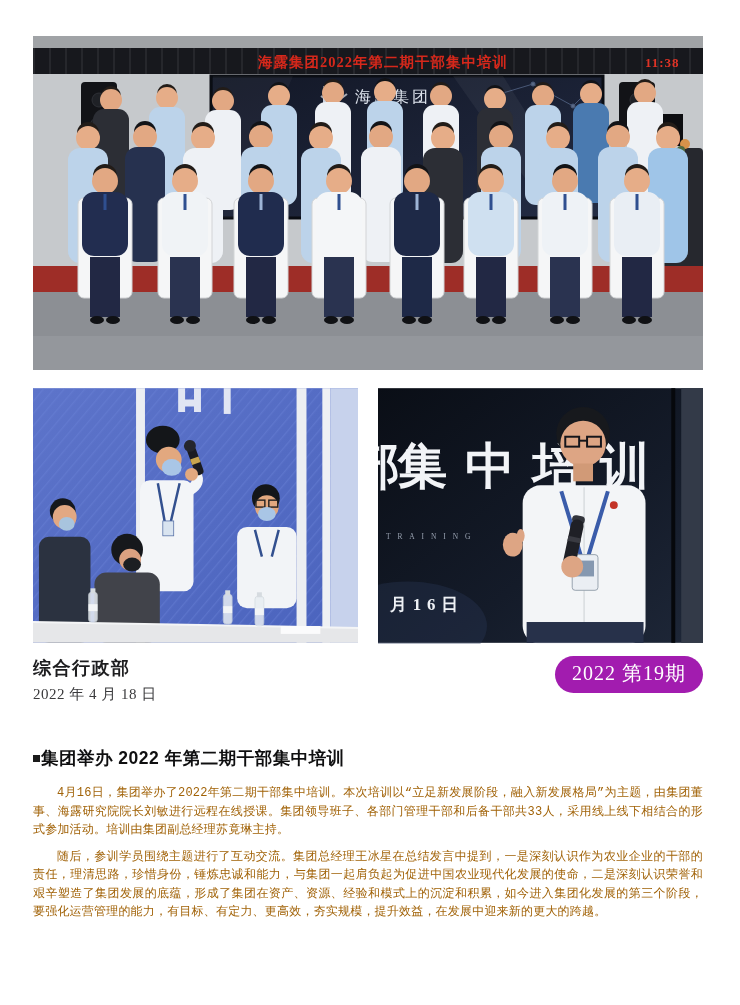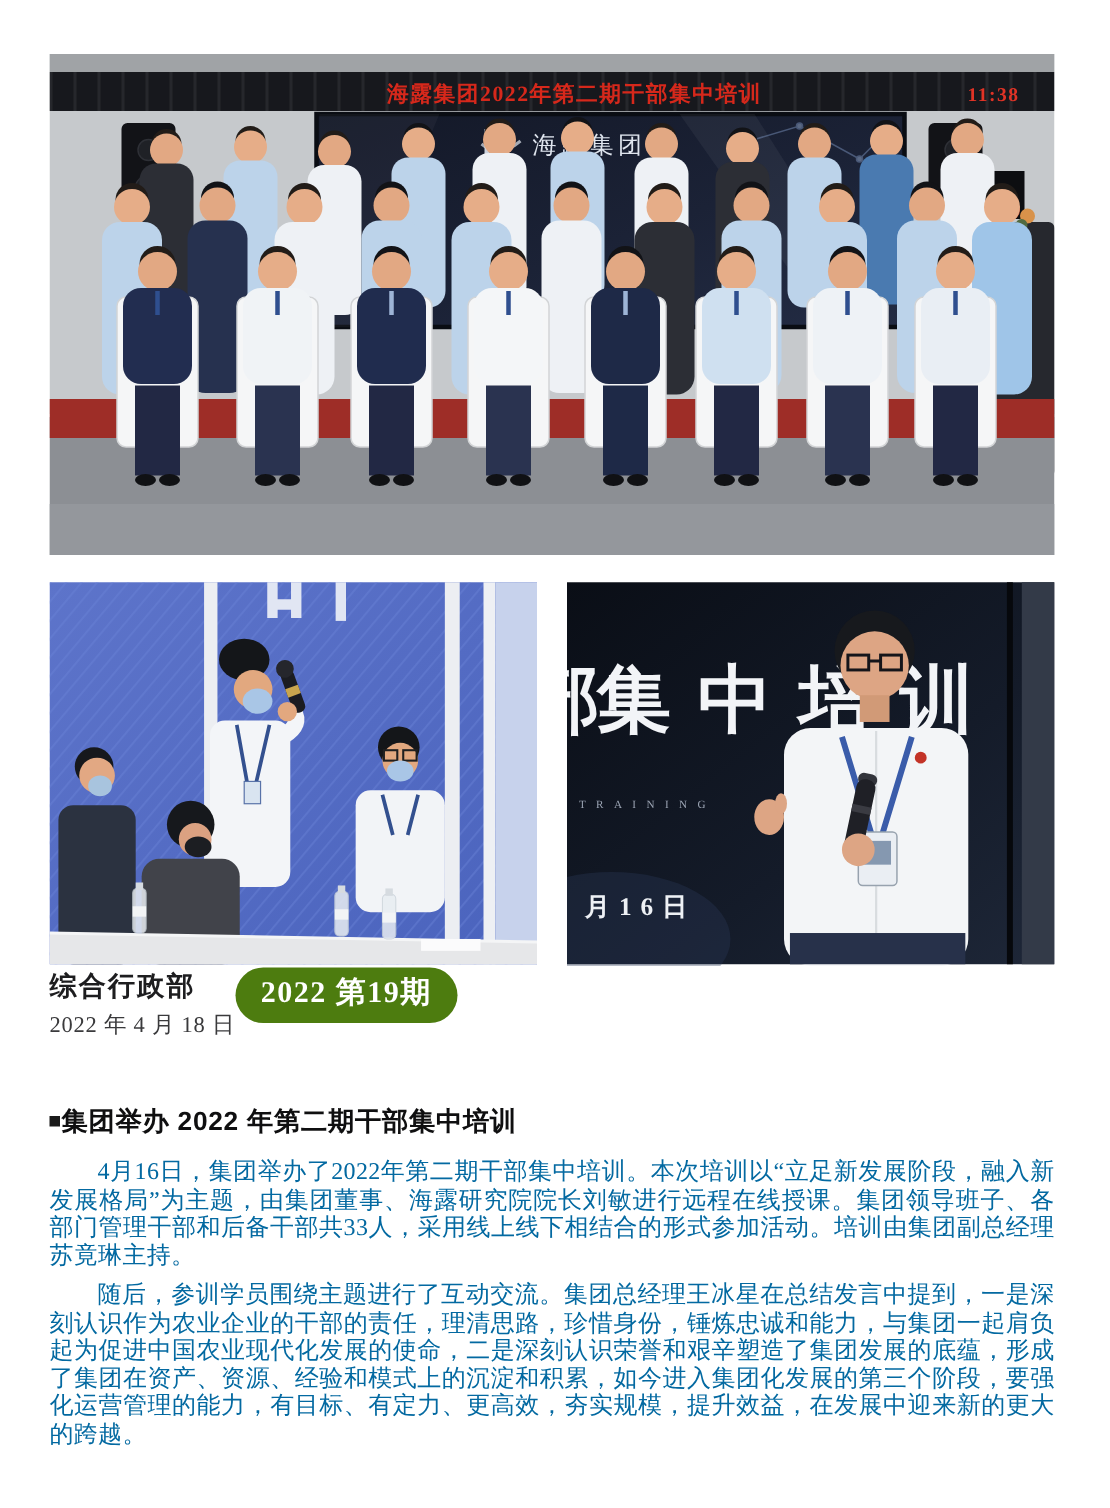--- a/index.html
+++ b/index.html
@@ -1,32 +1,32 @@
 <!DOCTYPE html>
 <html><head>
 <meta charset="utf-8">
 <style>
   html,body{margin:0;padding:0;background:#ffffff;}
   .page{position:relative;width:740px;height:1005px;background:#ffffff;overflow:hidden;
         font-family:"Liberation Serif","DejaVu Serif",serif;}
   .content{position:absolute;left:33px;top:36px;width:670px;}
   .photo{display:block;}
   .photo-row{display:flex;gap:20px;margin-top:17px;}
-  .meta-row{display:flex;justify-content:flex-start;align-items:flex-start;margin-top:1px;}
+  .meta-row{display:flex;justify-content:space-between;align-items:flex-start;margin-top:12px;}
   .dept-name{font-size:18px;font-weight:bold;color:#1d1d1f;letter-spacing:1.5px;}
   .dept-date{font-size:15px;color:#3a3a3c;margin-top:5px;letter-spacing:0.5px;}
-  .issue-badge{background:#4d7c0f;color:#ffffff;font-size:20px;font-weight:bold;
+  .issue-badge{background:#a21caf;color:#ffffff;font-size:20px;font-weight:normal;
                padding:4px 17px 7px;border-radius:20px;letter-spacing:1px;line-height:1.3;}
   .headline{display:flex;align-items:center;gap:1px;margin-top:42px;
             font-family:"Liberation Sans","DejaVu Sans",sans-serif;
             font-size:17.5px;font-weight:bold;color:#0f0f10;letter-spacing:0.5px;}
   .headline .bullet{width:7px;height:7px;background:#1a1a1a;flex:none;}
   .body-text{margin-top:14px;}
-  .body-text p{margin:0 0 8px;font-size:16px;line-height:18.5px;text-align:justify;
-               text-indent:2em;color:#0369a1;letter-spacing:0.2px;}
+  .body-text p{margin:0 0 8px;font-size:12px;line-height:18.5px;text-align:justify;
+               text-indent:2em;color:#a16207;letter-spacing:0.2px;font-family:Liberation Mono, monospace;}
   svg text{font-family:"Liberation Serif","DejaVu Serif",serif;}
 </style>
 </head>
 <body>
 
 <div class="page">
   <div class="content">
 
     <svg class="photo" width="670" height="334" viewBox="0 0 670 334" role="img">
       <defs>

